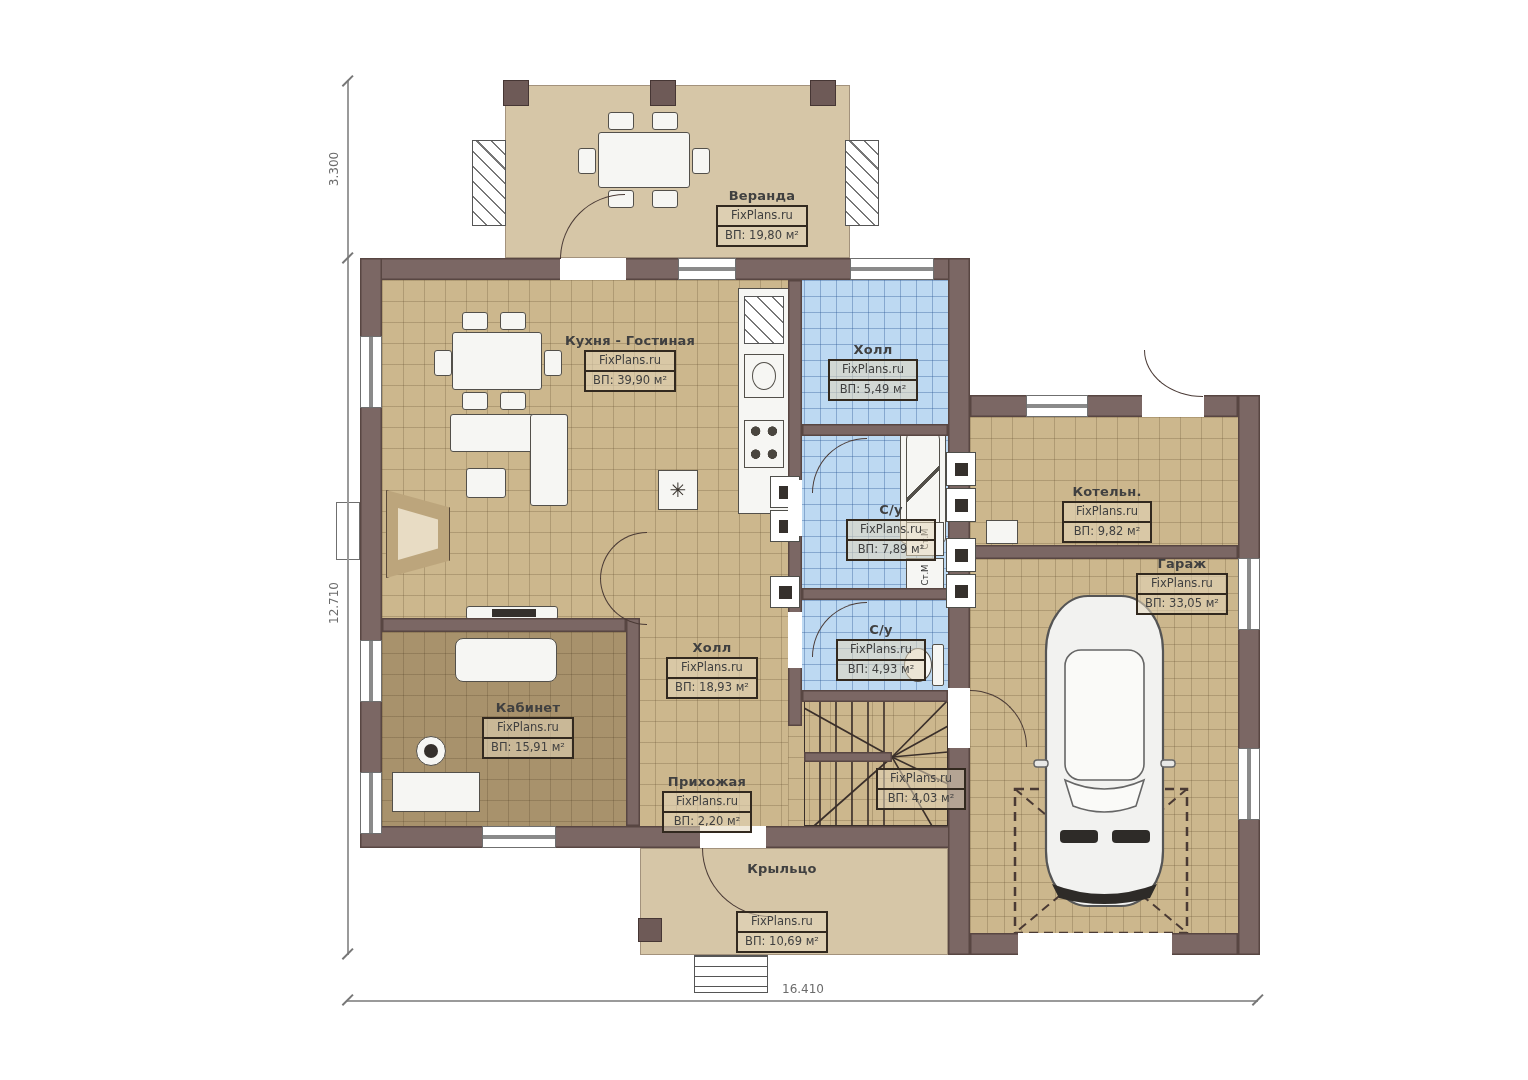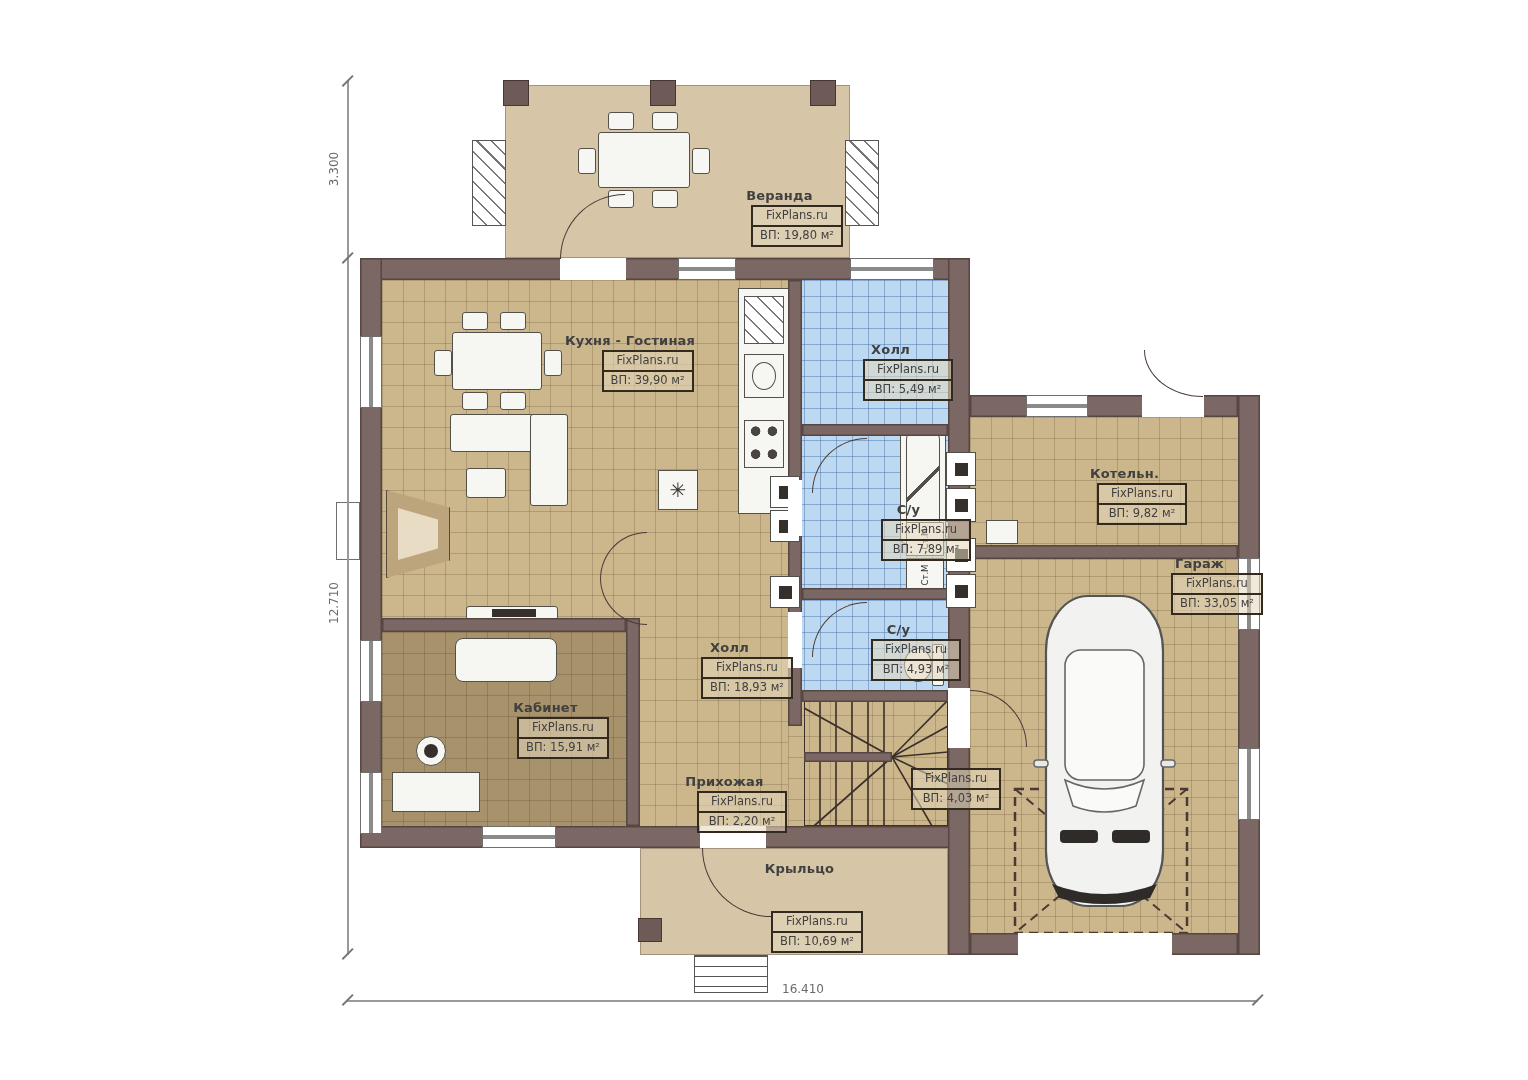--- a/index.html
+++ b/index.html
@@ -28,21 +28,21 @@
   .furn{position:absolute;background:#f6f6f3;border:1.6px solid #53504a;border-radius:3px;box-sizing:border-box;z-index:5;}
   .hatch{position:absolute;background-color:#fff;
     background-image:repeating-linear-gradient(45deg,transparent 0 9px,#777 9px 10.5px);
     border:1.6px solid #555;box-sizing:border-box;z-index:5;}
   .duct{position:absolute;background:#fff;border:1.5px solid #4e4e4a;box-sizing:border-box;
     display:flex;align-items:center;justify-content:center;z-index:12;}
   .duct::after{content:"";width:13px;height:13px;background:#35302c;}
   .post{position:absolute;background:#6e5a57;border:1.5px solid #463634;box-sizing:border-box;z-index:12;}
   .rl{position:absolute;display:flex;flex-direction:column;align-items:center;z-index:30;color:#404040;}
   .rl .nm{font-size:13px;font-weight:bold;letter-spacing:.2px;margin-bottom:2px;white-space:nowrap;}
-  .rl .bx{border:2px solid #32291f;background:rgba(228,215,188,.55);font-size:11.5px;line-height:1.55;min-width:86px;text-align:center;white-space:nowrap;margin-left:35px;}
+  .rl .bx{border:2px solid #32291f;background:rgba(228,215,188,.55);font-size:11.5px;line-height:1.55;min-width:86px;text-align:center;white-space:nowrap;}
   .rl .wm{border-bottom:2px solid #32291f;padding:0 7px;}
   .rl .ar{padding:0 7px;}
   .dim{position:absolute;color:#6b6b6b;font-size:12px;text-align:center;z-index:40;}
   .dimline{position:absolute;background:#9a9a9a;z-index:40;}
   .tick{position:absolute;width:15px;height:1.5px;background:#777;transform:rotate(-45deg);z-index:40;}
   .vtext{transform:rotate(-90deg);transform-origin:center;}
   .tub-inner{position:absolute;left:5px;top:5px;right:5px;bottom:5px;border:1.3px solid #53504a;border-radius:9px;
     background:linear-gradient(135deg,transparent 48%,#53504a 48%,#53504a 52%,transparent 52%);}
   .stove{background-image:radial-gradient(circle at 28% 22%,#4a463f 0 4.5px,transparent 5px),
     radial-gradient(circle at 72% 22%,#4a463f 0 4.5px,transparent 5px),
@@ -237,21 +237,21 @@
       <div class="ar">ВП: 5,49 м²</div>
       </div>
   </div>
   <div class="rl" style="left:846px;top:502px;">
     <div class="nm">С/у</div>
     <div class="bx">
         <div class="wm">FixPlans.ru</div>
       <div class="ar">ВП: 7,89 м²</div>
       </div>
   </div>
-  <div class="rl" style="left:1038px;top:466px;padding-left:24px;">
+  <div class="rl" style="left:1038px;top:484px;padding-left:24px;">
     <div class="nm">Котельн.</div>
     <div class="bx">
         <div class="wm">FixPlans.ru</div>
       <div class="ar">ВП: 9,82 м²</div>
       </div>
   </div>
   <div class="rl" style="left:1136px;top:556px;">
     <div class="nm">Гараж</div>
     <div class="bx">
         <div class="wm">FixPlans.ru</div>

